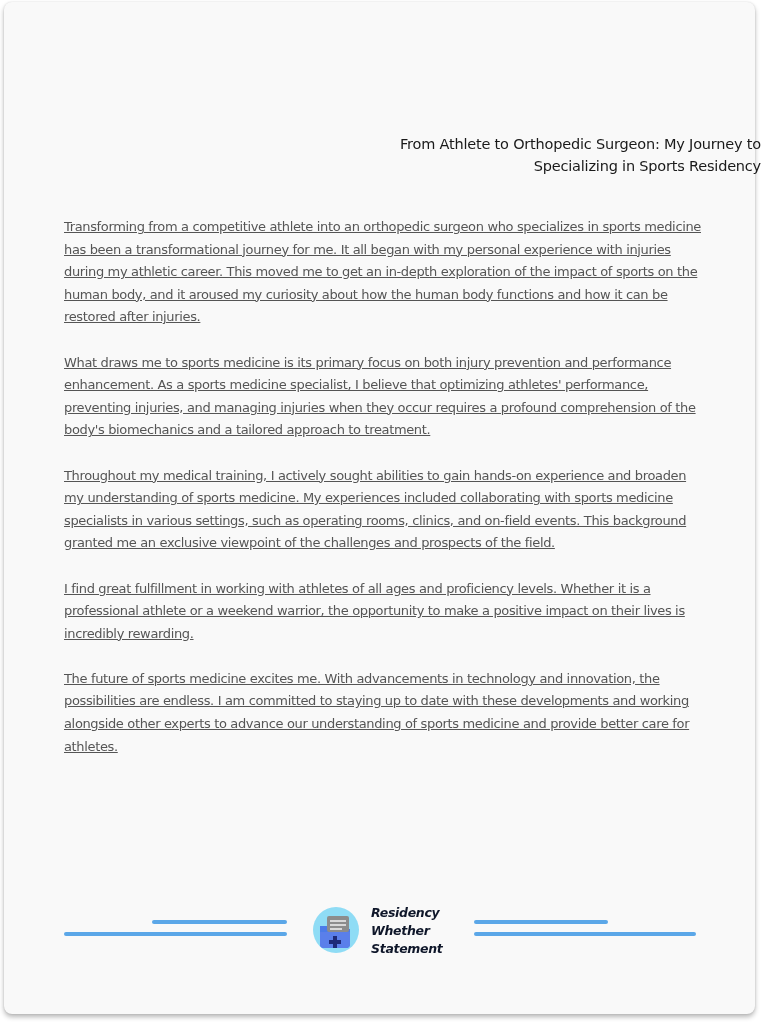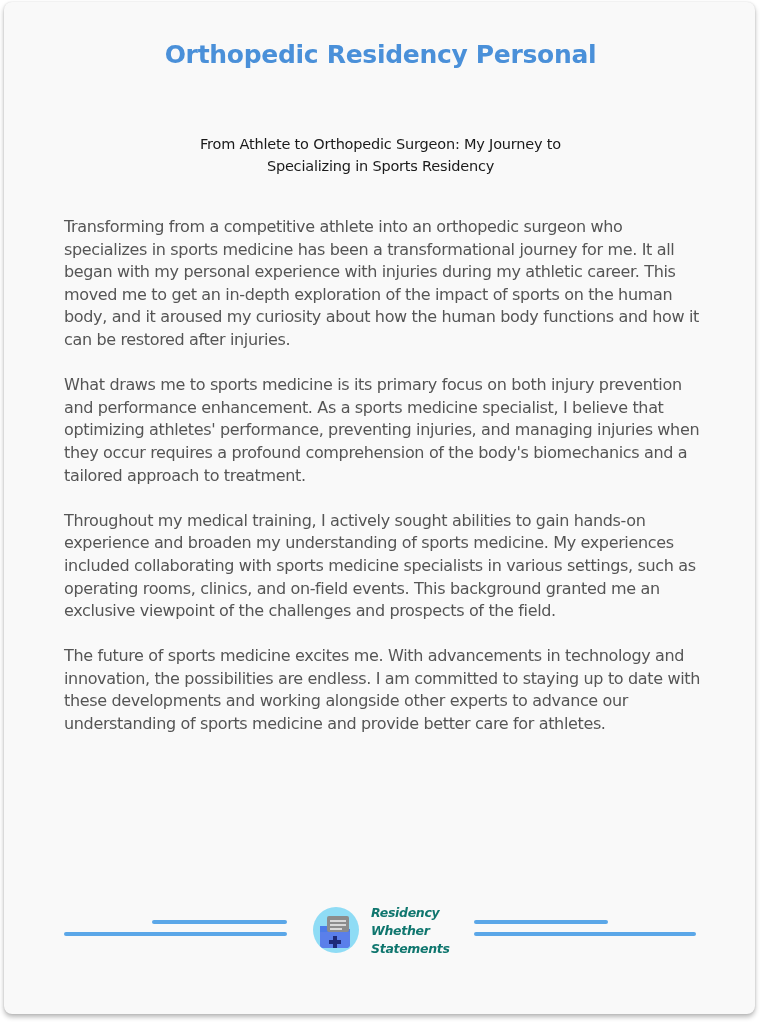--- a/index.html
+++ b/index.html
@@ -25,81 +25,82 @@
       color: #4a90d9;
       font-family: "DejaVu Sans", sans-serif;
       font-weight: bold;
       font-size: 25px;
       line-height: 37px;
       letter-spacing: -0.3px;
     }
     .subtitle {
       position: absolute;
       left: 0; width: 761px; top: 133px;
-      text-align: center;
+      text-align: right;
       color: #1a1a1a;
       font-family: "DejaVu Sans", sans-serif;
       font-size: 14.5px;
       line-height: 22px;
       letter-spacing: -0.2px;
     }
     .subtitle span { display: block; }
     .body {
       position: absolute;
       left: 64px; top: 216px;
       width: 640px;
       color: #555555;
       font-family: "DejaVu Sans", sans-serif;
-      font-size: 16px;
+      font-size: 13px;
       line-height: 22.6px;
       letter-spacing: -0.35px;
+      text-decoration: underline;
     }
     .body p { margin: 0 0 22.6px 0; }
     .line {
       position: absolute;
       height: 4px;
       border-radius: 2px;
       background: #5ba7e8;
     }
     .logo-icon {
       position: absolute;
       left: 312px; top: 906px;
       width: 48px; height: 48px;
     }
     .logo-text {
       position: absolute;
       left: 371px; top: 904px;
-      color: #0f766e;
+      color: #0f172a;
       font-family: "DejaVu Sans", sans-serif;
       font-weight: bold;
       font-style: italic;
       font-size: 12.5px;
       line-height: 18px;
       letter-spacing: -0.3px;
     }
     .logo-text span { display: block; }
   </style>
 </head>
 <body>
 
 <div class="card"></div>
 
 <h1 class="title" style="margin:0;">
-  <span style="display:block">Orthopedic Residency Personal</span>
 </h1>
 
 <div class="subtitle">
   <span>From Athlete to Orthopedic Surgeon: My Journey to</span>
   <span>Specializing in Sports Residency</span>
 </div>
 
 <div class="body">
   <p>Transforming from a competitive athlete into an orthopedic surgeon who specializes in sports medicine has been a transformational journey for me. It all began with my personal experience with injuries during my athletic career. This moved me to get an in-depth exploration of the impact of sports on the human body, and it aroused my curiosity about how the human body functions and how it can be restored after injuries.</p>
   <p>What draws me to sports medicine is its primary focus on both injury prevention and performance enhancement. As a sports medicine specialist, I believe that optimizing athletes' performance, preventing injuries, and managing injuries when they occur requires a profound comprehension of the body's biomechanics and a tailored approach to treatment.</p>
   <p>Throughout my medical training, I actively sought abilities to gain hands-on experience and broaden my understanding of sports medicine. My experiences included collaborating with sports medicine specialists in various settings, such as operating rooms, clinics, and on-field events. This background granted me an exclusive viewpoint of the challenges and prospects of the field.</p>
+  <p>I find great fulfillment in working with athletes of all ages and proficiency levels. Whether it is a professional athlete or a weekend warrior, the opportunity to make a positive impact on their lives is incredibly rewarding.</p>
   <p>The future of sports medicine excites me. With advancements in technology and innovation, the possibilities are endless. I am committed to staying up to date with these developments and working alongside other experts to advance our understanding of sports medicine and provide better care for athletes.</p>
 </div>
 
 <div>
   <div class="line" style="left:152px; top:920px; width:135px;"></div>
   <div class="line" style="left:64px; top:932px; width:223px;"></div>
   <div class="line" style="left:474px; top:920px; width:134px;"></div>
   <div class="line" style="left:474px; top:932px; width:222px;"></div>
 
   <svg class="logo-icon" viewBox="0 0 48 48">
@@ -109,15 +110,15 @@
     <rect x="18" y="14" width="16" height="2" fill="#d8d8d8"></rect>
     <rect x="18" y="18" width="16" height="2" fill="#d8d8d8"></rect>
     <rect x="18" y="22" width="12" height="2" fill="#d8d8d8"></rect>
     <path d="M8 26 h30 v12 a4 4 0 0 1 -4 4 h-22 a4 4 0 0 1 -4 -4 z" fill="#5a7fea"></path>
     <path d="M21 30 h4 v4 h4 v4 h-4 v4 h-4 v-4 h-4 v-4 h4 z" fill="#1e2a78"></path>
   </svg>
 
   <div class="logo-text">
     <span>Residency</span>
     <span>Whether</span>
-    <span>Statements</span>
+    <span>Statement</span>
   </div>
 </div>
 
 </body></html>

